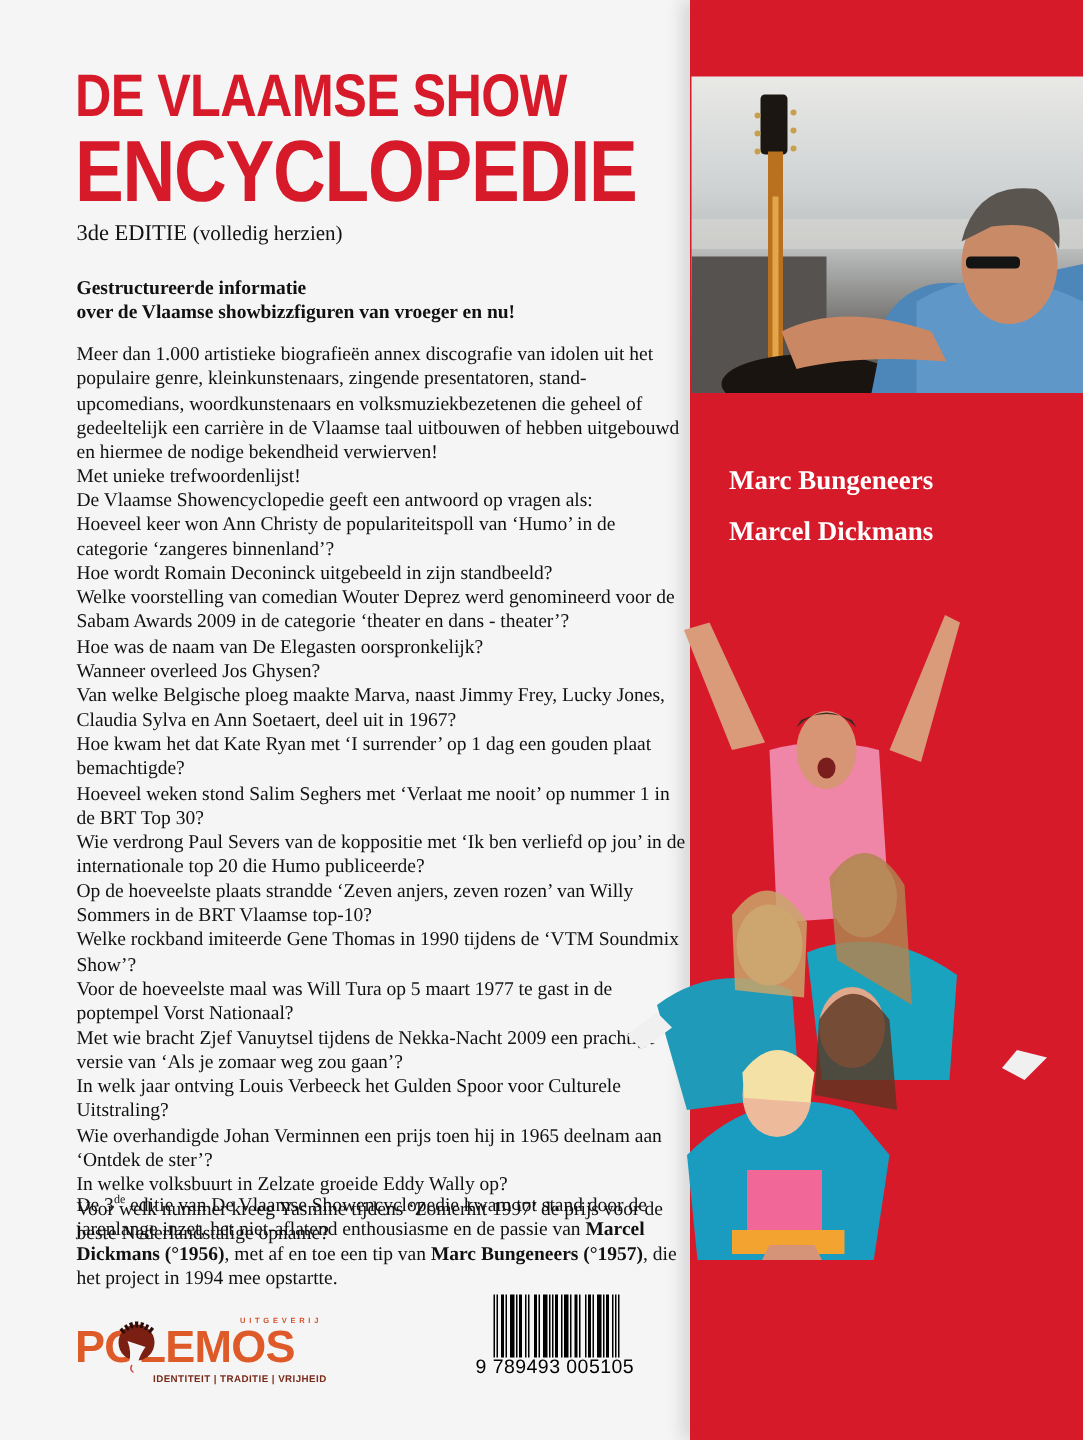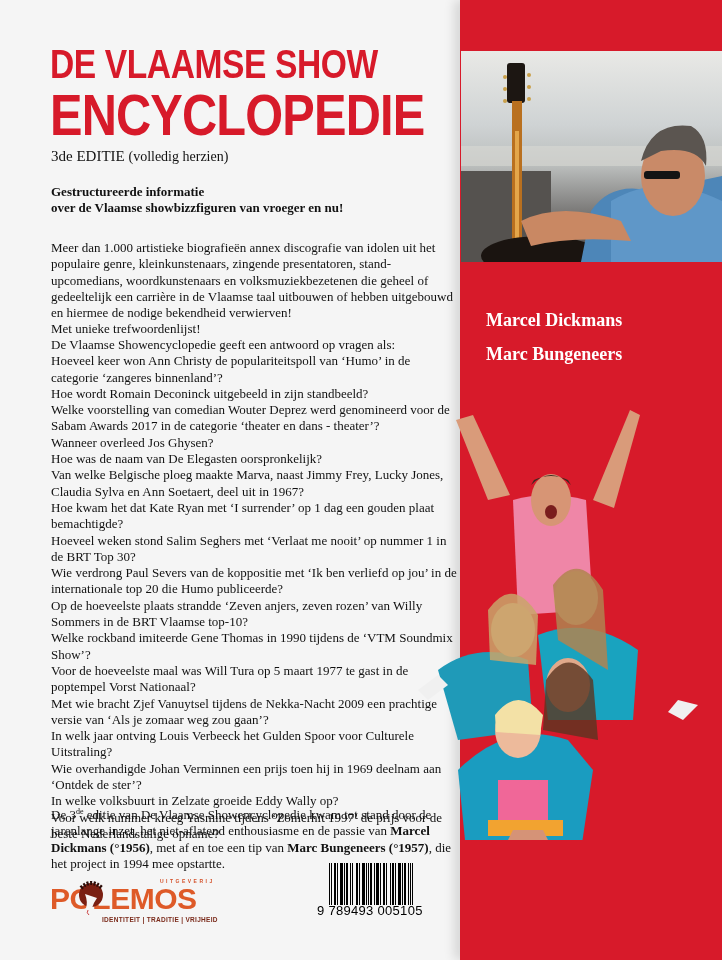--- a/index.html
+++ b/index.html
@@ -15,21 +15,21 @@
     font-family: "Liberation Sans", "DejaVu Sans", sans-serif;
     font-weight: bold; color: #d71a2a; line-height: 1;
     transform: scaleX(0.84); transform-origin: left top;
   }
   .title .l1 { font-size: 40px; letter-spacing: -0.5px; white-space: nowrap; display: block; height: 42px; }
   .title .l2 { font-size: 58px; letter-spacing: -1px; white-space: nowrap; display: block; }
   .edition { position: absolute; left: 51px; top: 148px; font-size: 15px; white-space: nowrap; }
   .edition b { font-weight: normal; }
   .edition span.n { font-size: 14px; }
   .tagline { position: absolute; left: 51px; top: 184px; font-size: 13px; font-weight: bold; line-height: 16.4px; width: 400px; }
-  .body-text { position: absolute; left: 51px; font-size: 13px; line-height: 16.3px; width: 410px; margin-top: 12px; }
+  .body-text { position: absolute; left: 51px; font-size: 13px; line-height: 16.3px; width: 410px; }
   .intro { top: 228px; }
   .questions { top: 325px; }
   .outro { top: 795px; }
   .body-text p { margin: 0; }
   .body-text b { font-weight: bold; }
   sup { font-size: 8px; line-height: 0; }
 
   .logo { position: absolute; left: 48px; top: 876px; width: 170px; height: 60px; }
   .logo .pub { position: absolute; left: 112px; top: 2px; font-family: "Liberation Sans", sans-serif; font-size: 5px; letter-spacing: 2.5px; color: #d4512a; font-weight: bold; }
   .logo .word { position: absolute; left: 2px; top: 8px; font-family: "Liberation Sans", sans-serif; font-weight: bold; font-size: 30px; color: #de5a28; letter-spacing: -0.5px; line-height: 30px; }
@@ -70,33 +70,33 @@
 
 <div class="body-text intro">
   <p>Meer dan 1.000 artistieke biografieën annex discografie van idolen uit het populaire genre, kleinkunstenaars, zingende presentatoren, stand-upcomedians, woordkunstenaars en volksmuziekbezetenen die geheel of gedeeltelijk een carrière in de Vlaamse taal uitbouwen of hebben uitgebouwd en hiermee de nodige bekendheid verwierven!</p>
   <p>Met unieke trefwoordenlijst!</p>
 </div>
 
 <div class="body-text questions">
   <p>De Vlaamse Showencyclopedie geeft een antwoord op vragen als:</p>
   <p>Hoeveel keer won Ann Christy de populariteitspoll van ‘Humo’ in de categorie ‘zangeres binnenland’?</p>
   <p>Hoe wordt Romain Deconinck uitgebeeld in zijn standbeeld?</p>
-  <p>Welke voorstelling van comedian Wouter Deprez werd genomineerd voor de Sabam Awards 2017 in de categorie ‘theater en dans - theater’?</p>
+  <p>Welke voorstelling van comedian Wouter Deprez werd genomineerd voor de Sabam Awards 2009 in de categorie ‘theater en dans - theater’?</p>
+  <p>Hoe was de naam van De Elegasten oorspronkelijk?</p>
   <p>Wanneer overleed Jos Ghysen?</p>
-  <p>Hoe was de naam van De Elegasten oorspronkelijk?</p>
   <p>Van welke Belgische ploeg maakte Marva, naast Jimmy Frey, Lucky Jones, Claudia Sylva en Ann Soetaert, deel uit in 1967?</p>
   <p>Hoe kwam het dat Kate Ryan met ‘I surrender’ op 1 dag een gouden plaat bemachtigde?</p>
   <p>Hoeveel weken stond Salim Seghers met ‘Verlaat me nooit’ op nummer 1 in de BRT Top 30?</p>
   <p>Wie verdrong Paul Severs van de koppositie met ‘Ik ben verliefd op jou’ in de internationale top 20 die Humo publiceerde?</p>
   <p>Op de hoeveelste plaats strandde ‘Zeven anjers, zeven rozen’ van Willy Sommers in de BRT Vlaamse top-10?</p>
   <p>Welke rockband imiteerde Gene Thomas in 1990 tijdens de ‘VTM Soundmix Show’?</p>
   <p>Voor de hoeveelste maal was Will Tura op 5 maart 1977 te gast in de poptempel Vorst Nationaal?</p>
   <p>Met wie bracht Zjef Vanuytsel tijdens de Nekka-Nacht 2009 een prachtige versie van ‘Als je zomaar weg zou gaan’?</p>
   <p>In welk jaar ontving Louis Verbeeck het Gulden Spoor voor Culturele Uitstraling?</p>
-  <p>Wie overhandigde Johan Verminnen een prijs toen hij in 1969 deelnam aan ‘Ontdek de ster’?</p>
+  <p>Wie overhandigde Johan Verminnen een prijs toen hij in 1965 deelnam aan ‘Ontdek de ster’?</p>
   <p>In welke volksbuurt in Zelzate groeide Eddy Wally op?</p>
   <p>Voor welk nummer kreeg Yasmine tijdens ‘Zomerhit 1997’ de prijs voor de beste Nederlandstalige opname?</p>
 </div>
 
 <div class="body-text outro">
   <p><span>De 3</span><sup>de</sup><span> editie van De Vlaamse Showencyclopedie kwam tot stand door de jarenlange inzet, het niet-aflatend enthousiasme en de passie van </span><b>Marcel Dickmans (°1956)</b><span>, met af en toe een tip van </span><b>Marc Bungeneers (°1957)</b><span>, die het project in 1994 mee opstartte.</span></p>
 </div>
 
 <div class="logo">
   <span class="pub">UITGEVERIJ</span>
@@ -194,22 +194,22 @@
     <path d="M120 211 L130 160 Q150 130 190 140 L261 125 L261 211 Z" fill="#4d86b8"></path>
     <path d="M150 150 Q200 120 261 150 L261 211 L150 211 Z" fill="#5f97c8"></path>
     <path d="M60 170 Q100 150 160 170 L170 190 Q110 185 70 195 Z" fill="#c98863"></path>
     <ellipse cx="212" cy="125" rx="32" ry="40" fill="#c98a68"></ellipse>
     <path d="M180 110 Q190 70 230 75 Q248 85 245 115 Q235 95 200 100 Z" fill="#5b5550"></path>
     <rect x="183" y="120" width="36" height="8" rx="3" fill="#141414"></rect>
   </svg>
 </div>
 
 <div class="authors">
+  <div>Marc Bungeneers</div>
   <div>Marcel Dickmans</div>
-  <div>Marc Bungeneers</div>
 </div>
 
 <svg class="group-photo" viewBox="0 0 304 440">
   <g>
     <path d="M38 20 L70 100 L92 95 L55 15 Z" fill="#d99b7a"></path>
     <path d="M212 10 L175 100 L196 108 L222 15 Z" fill="#d99b7a"></path>
     <path d="M95 100 Q130 90 168 100 L175 210 L100 215 Z" fill="#ef86a7"></path>
     <ellipse cx="133" cy="100" rx="20" ry="26" fill="#d79575"></ellipse>
     <path d="M113 85 Q133 65 153 85 L150 80 Q133 72 116 80 Z" fill="#3a2a20"></path>
     <ellipse cx="133" cy="112" rx="6" ry="7" fill="#7a1d1d"></ellipse>

